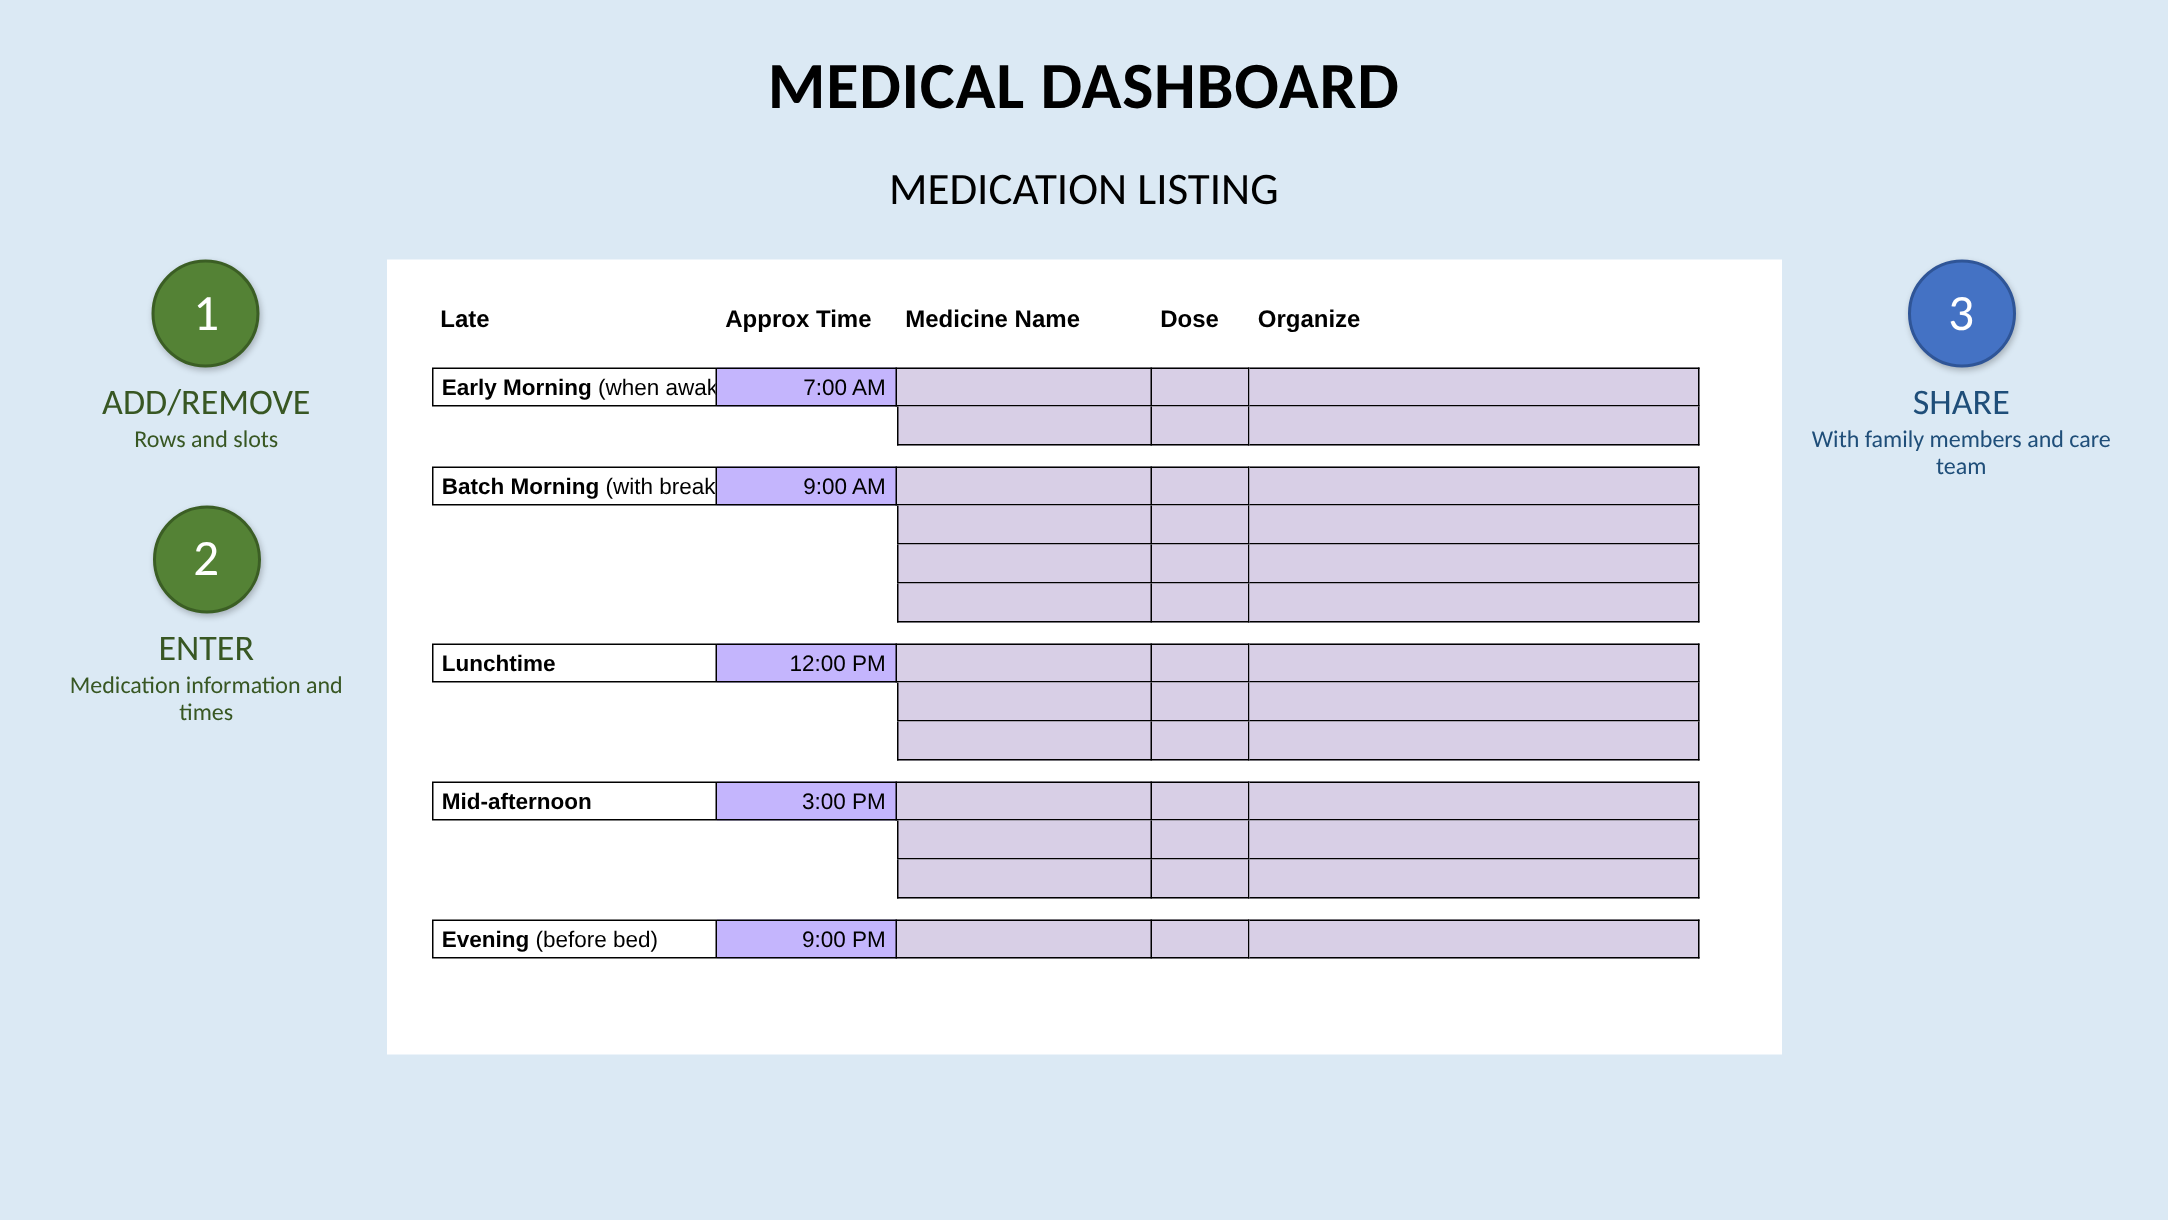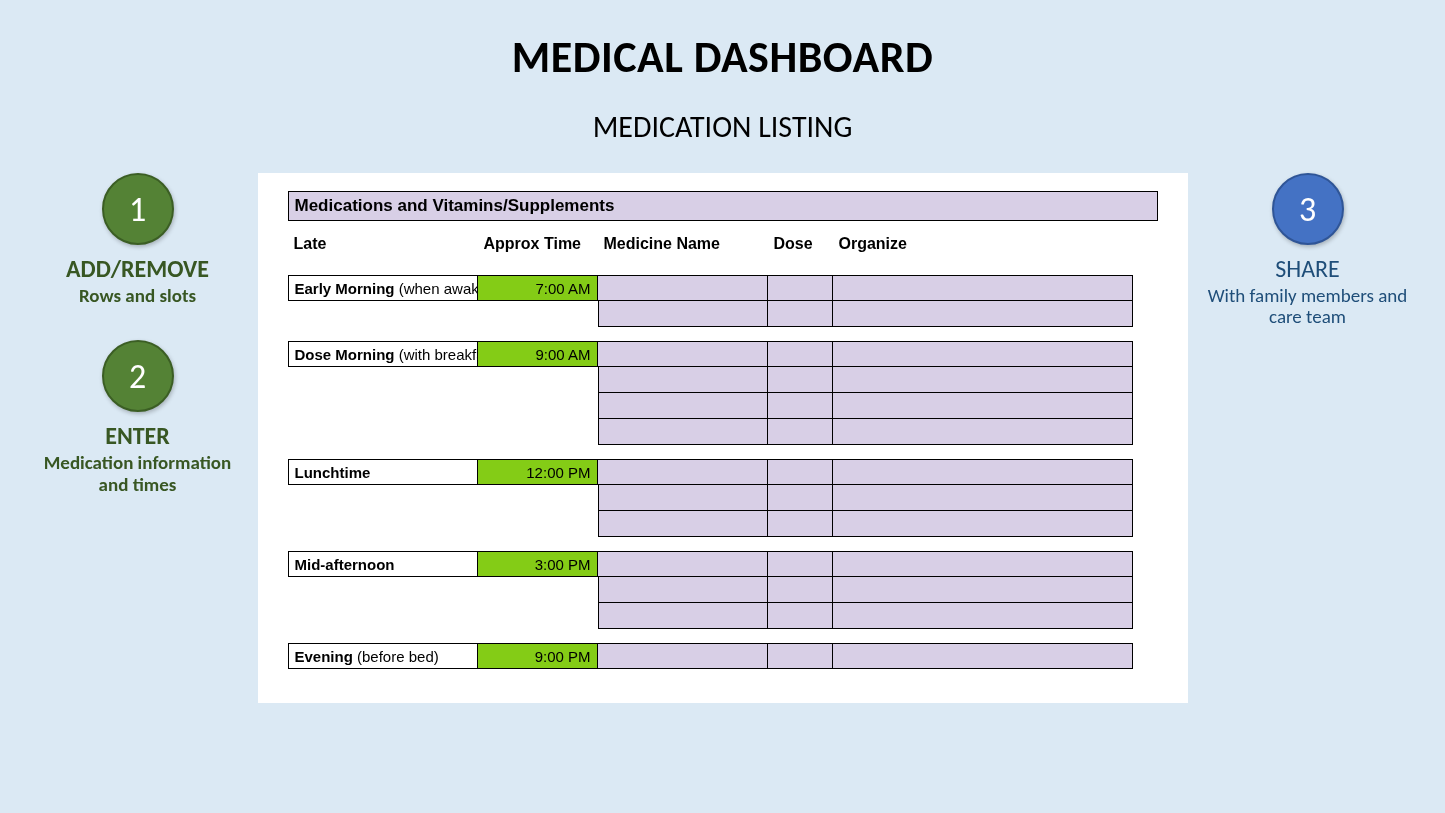--- a/index.html
+++ b/index.html
@@ -63,25 +63,25 @@
       margin-bottom: 10px;
       box-shadow: 1px 2px 4px rgba(0,0,0,0.25);
     }
     .badge.green { background: #548235; border: 2px solid #3b5e24; }
     .badge.blue  { background: #4472c4; border: 2px solid #2f5597; }
     .step-title {
       font-size: 24px;
       line-height: 1.15;
     }
     .step-desc {
-      font-size: 19px;
+      font-size: 16px;
       line-height: 1.15;
       margin-top: 2px;
     }
-    .green-text { color: #385723; font-weight: bold; }
+    .green-text { color: #385723; }
     .blue-text  { color: #1f4e79; }
 
     .sheet {
       width: 930px;
       height: 530px;
       background: #fff;
       padding: 18px 30px 0 30px;
       overflow: hidden;
     }
     .sheet-header {
@@ -121,21 +121,21 @@
     }
     .batch-cell .bold { font-weight: 700; }
     .time-cell {
       border: 1px solid #000;
       border-left: none;
       text-align: right;
       padding: 4px 6px;
       font-size: 15px;
       font-family: Arial, sans-serif;
       color: #000;
-      background: #84cc16;
+      background: #c4b5fd;
       height: 26px;
     }
     .med-row {
       display: grid;
       grid-template-columns: 170px 65px 300px;
       height: 26px;
     }
     .med-cell {
       border: 1px solid #000;
       background: #d8cfe6;
@@ -166,21 +166,20 @@
       <div class="step-desc green-text">Rows and slots</div>
     </div>
     <div class="step">
       <div class="badge green">2</div>
       <div class="step-title green-text">ENTER</div>
       <div class="step-desc green-text">Medication information and times</div>
     </div>
   </div>
 
   <div class="sheet">
-    <div class="sheet-header">Medications and Vitamins/Supplements</div>
     <div class="col-headers">
       <div>Late</div>
       <div>Approx Time</div>
       <div>Medicine Name</div>
       <div>Dose</div>
       <div>Organize</div>
     </div>
     <div id="batches">
         <div class="batch-group">
           <div class="batch-row">
@@ -197,21 +196,21 @@
             <div class="blank"></div>
             <div class="med-row">
               <div class="med-cell" style="border-top: none; border-left: 1px solid rgb(0, 0, 0);"></div>
               <div class="med-cell" style="border-top: none;"></div>
               <div class="med-cell" style="border-top: none;"></div>
             </div>
           </div>
         </div>
         <div class="batch-group">
           <div class="batch-row">
-            <div class="batch-cell"><span class="bold">Dose Morning</span><span> (with breakfast)</span></div>
+            <div class="batch-cell"><span class="bold">Batch Morning</span><span> (with breakfast)</span></div>
             <div class="time-cell">9:00 AM</div>
             <div class="med-row first-batch-line">
               <div class="med-cell" style="border-left: none;"></div>
               <div class="med-cell"></div>
               <div class="med-cell"></div>
             </div>
           </div>
           <div class="extra-row">
             <div class="blank"></div>
             <div class="blank"></div>

